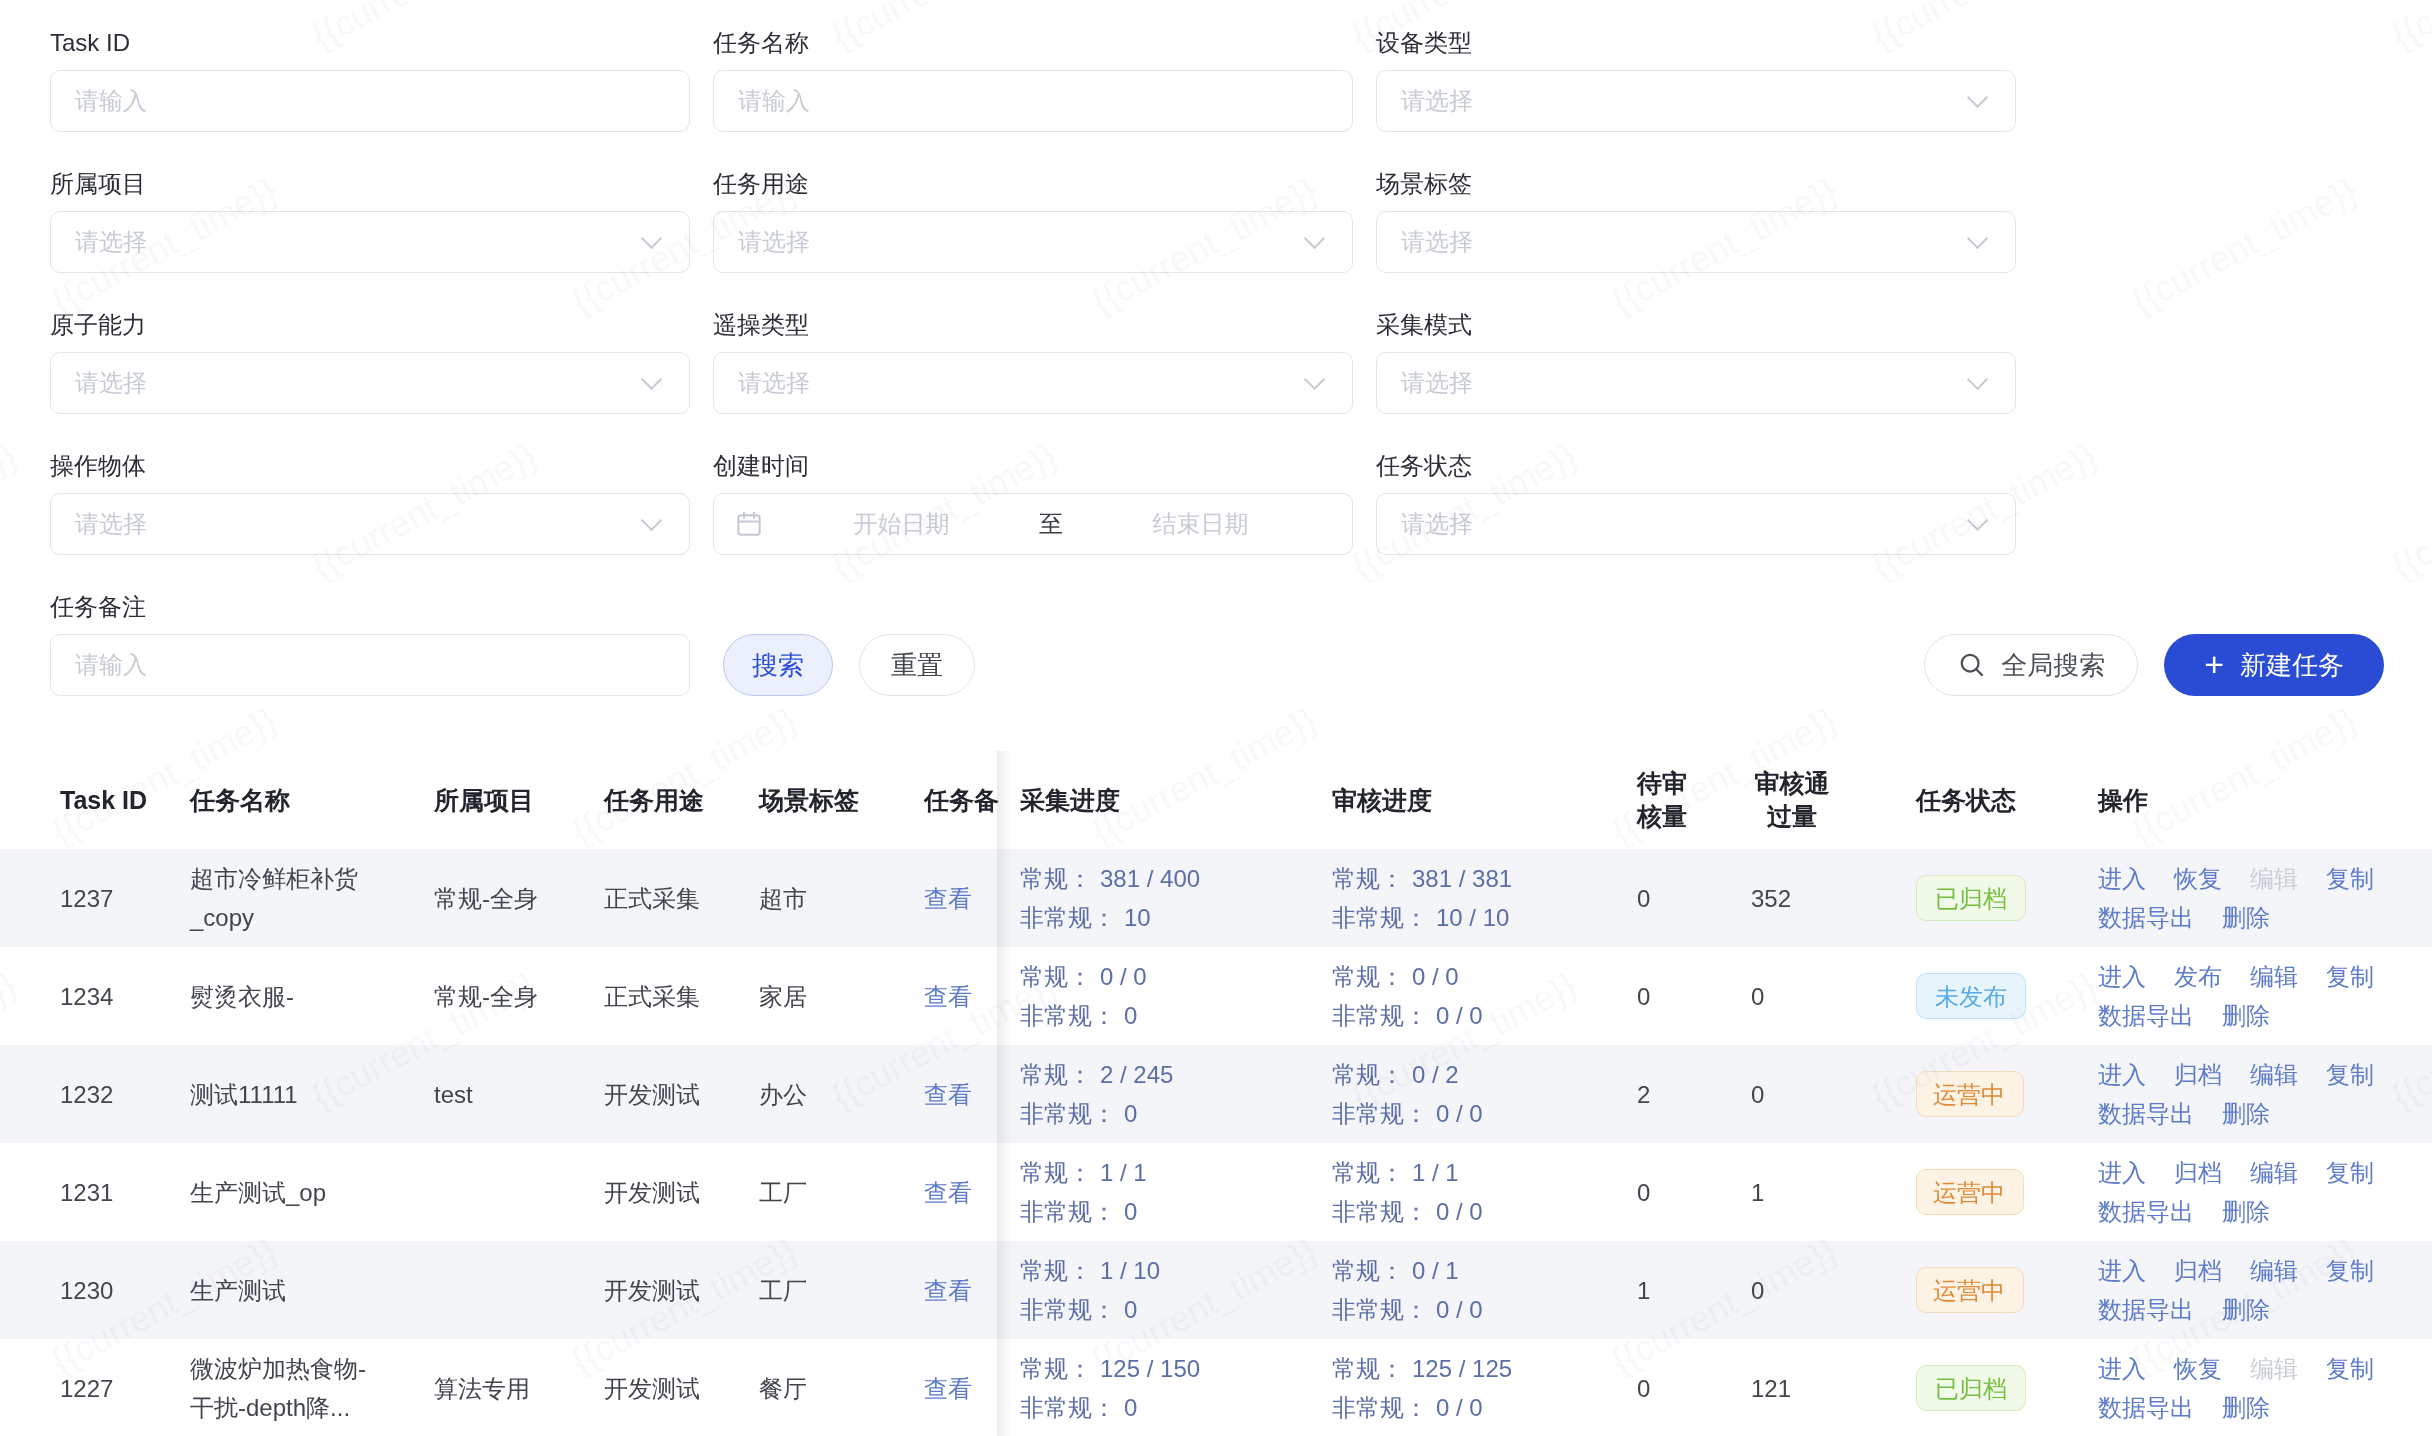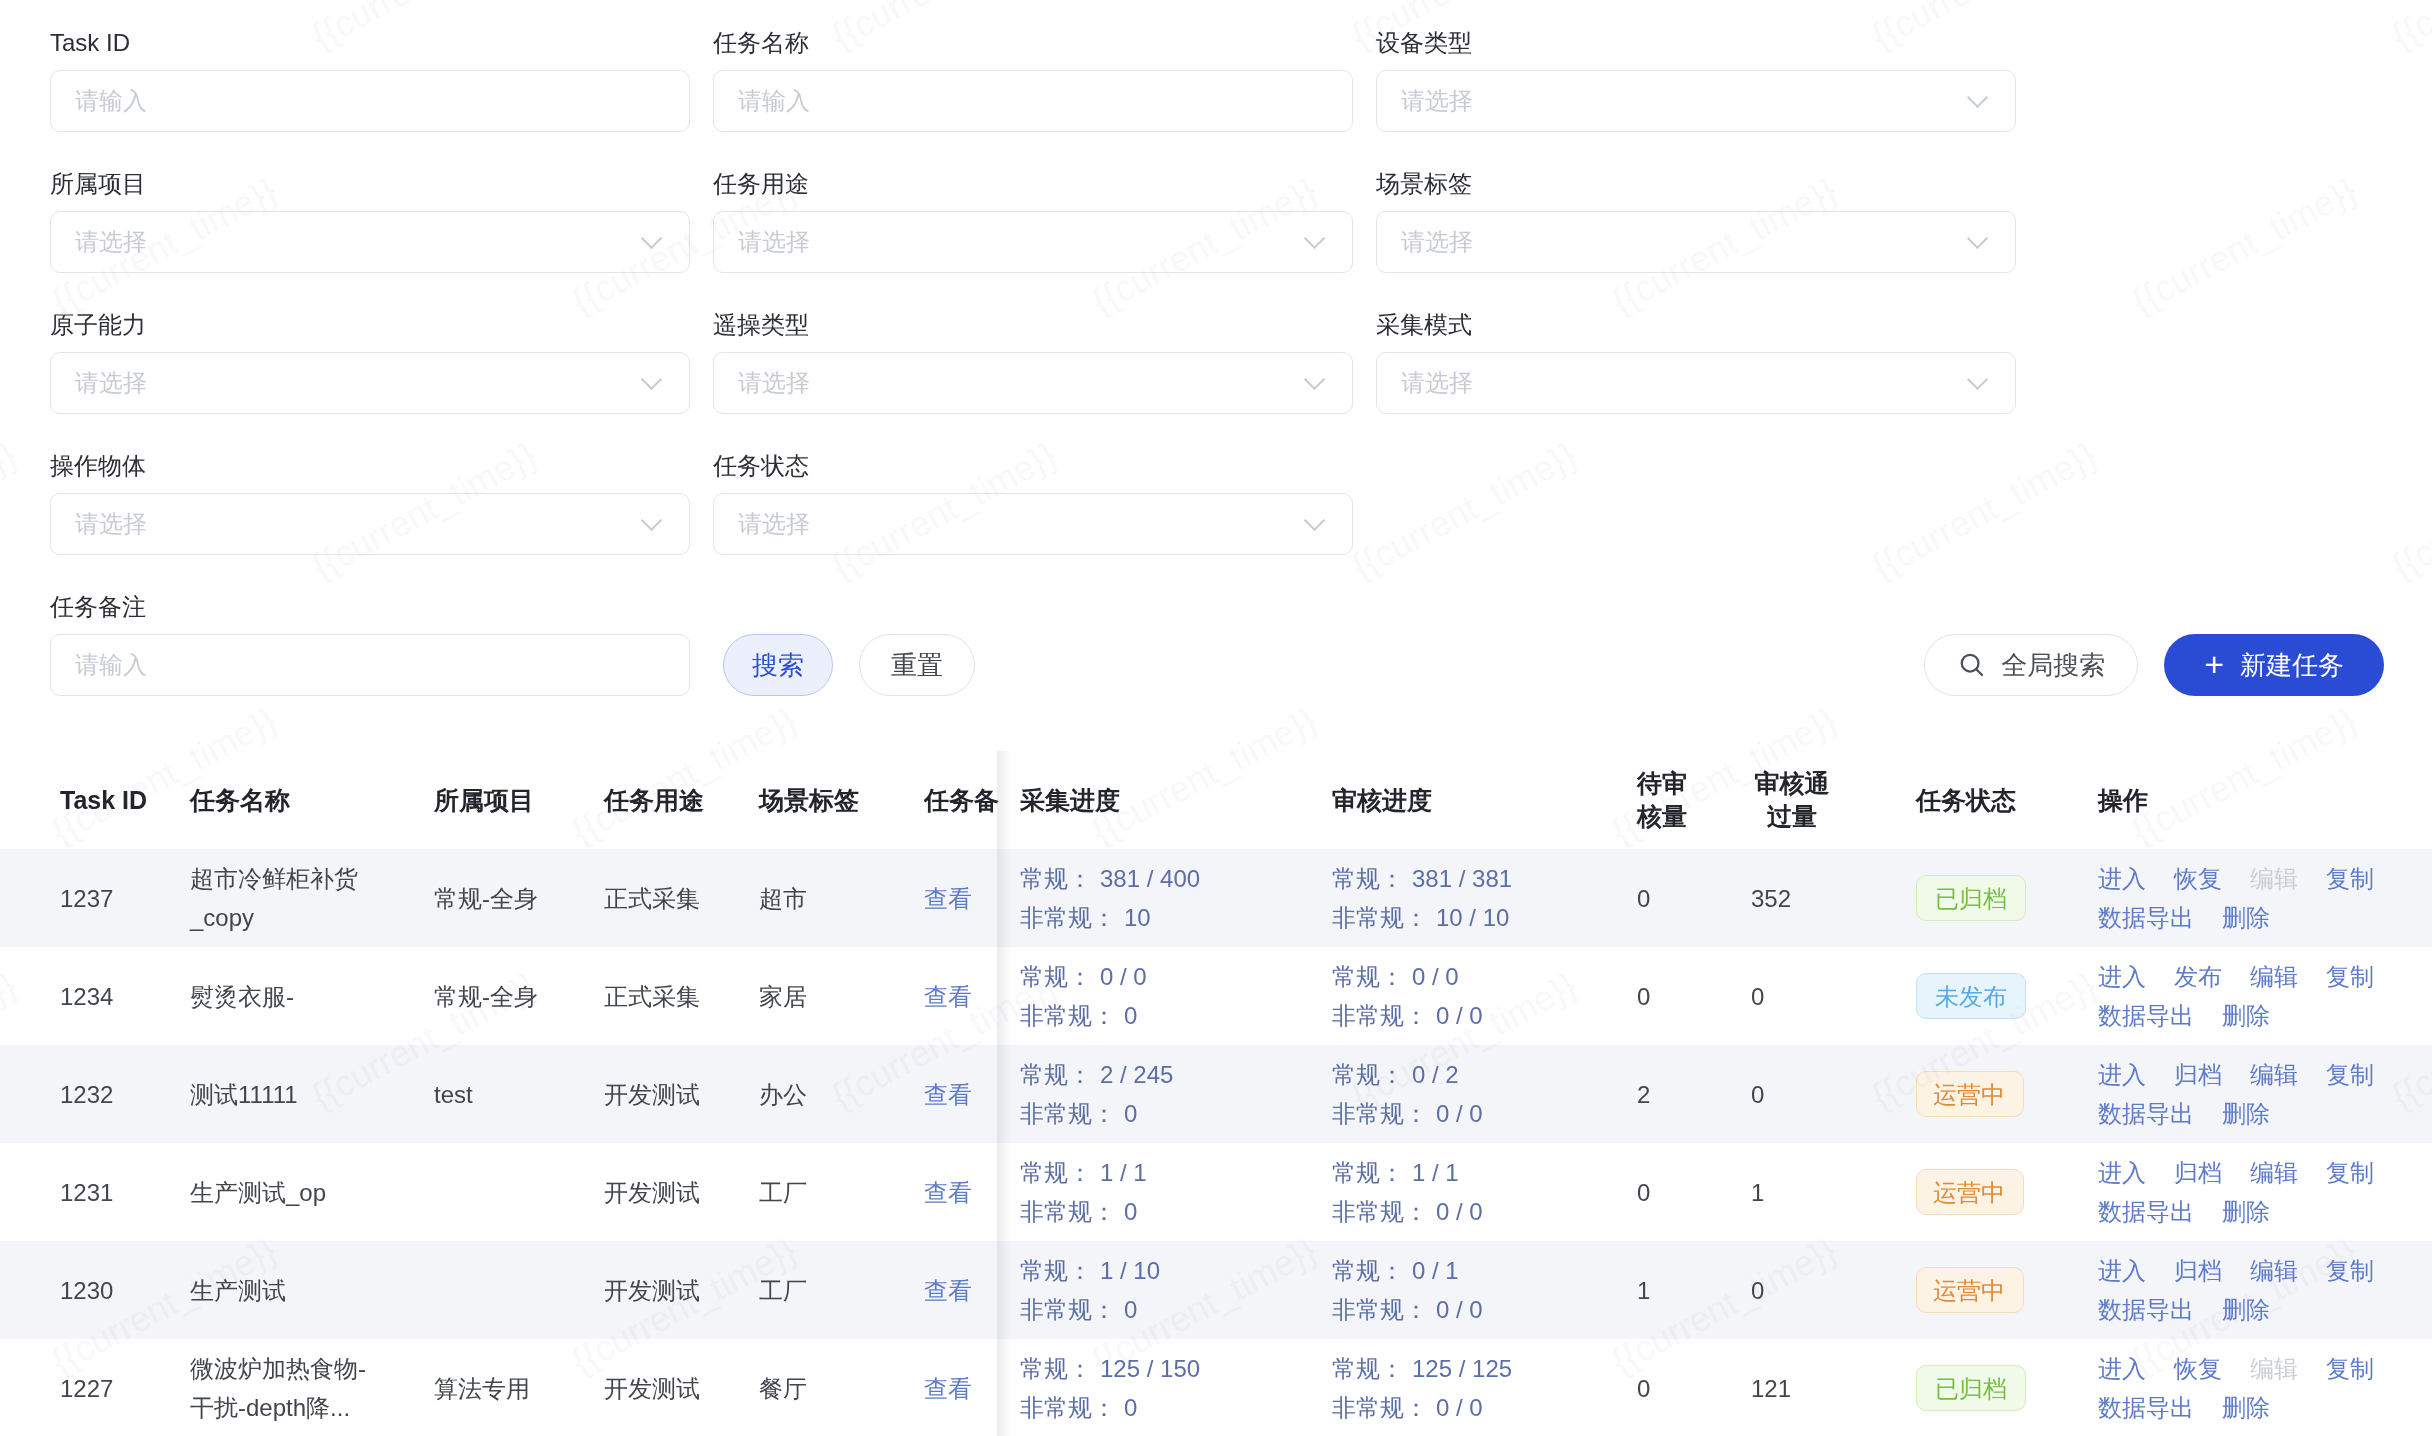--- a/index.html
+++ b/index.html
@@ -174,20 +174,36 @@
     </div>
 
     <div class="field">
       <div class="flabel">操作物体</div>
       <div class="control">
         <span class="ph">请选择</span>
         <span class="chevron"></span>
       </div>
     </div>
     <div class="field">
+      <div class="flabel">创建时间</div>
+      <div class="control daterange">
+        <span class="cal-icon">
+          <svg width="30" height="30" viewBox="0 0 24 24" fill="none" stroke="#c3c8d2" stroke-width="1.6" stroke-linecap="round">
+            <rect x="3.5" y="5" width="17" height="15.5" rx="2"></rect>
+            <line x1="3.5" y1="10" x2="20.5" y2="10"></line>
+            <line x1="8" y1="3" x2="8" y2="7"></line>
+            <line x1="16" y1="3" x2="16" y2="7"></line>
+          </svg>
+        </span>
+        <span class="ph dr-span">开始日期</span>
+        <span class="dr-sep">至</span>
+        <span class="ph dr-span">结束日期</span>
+      </div>
+    </div>
+    <div class="field">
       <div class="flabel">任务状态</div>
       <div class="control">
         <span class="ph">请选择</span>
         <span class="chevron"></span>
       </div>
     </div>
   </div>
 
   <div class="filter-last-row">
     <div class="field">

